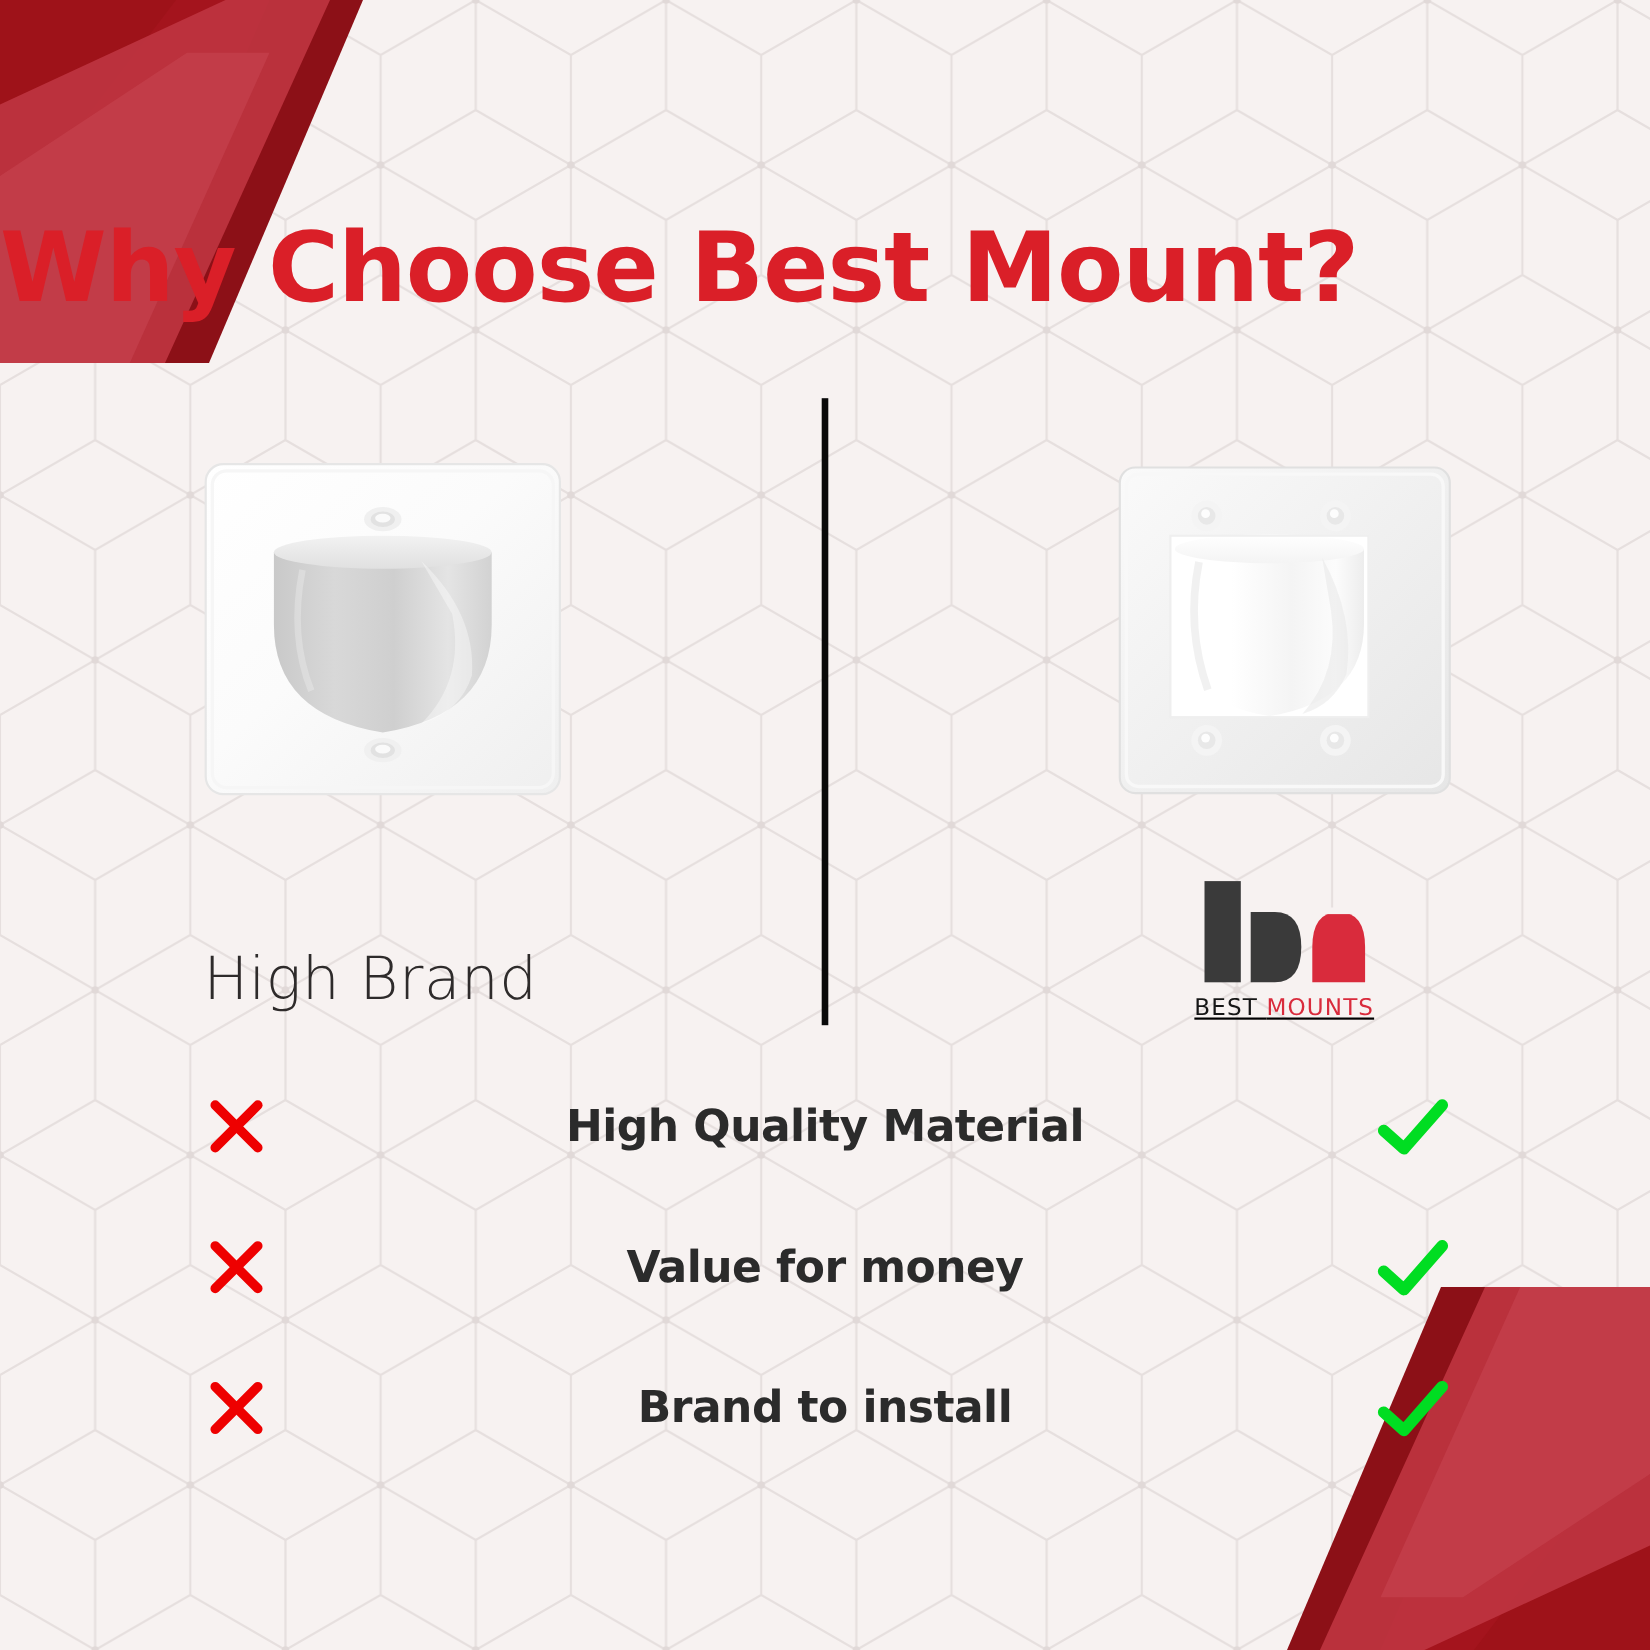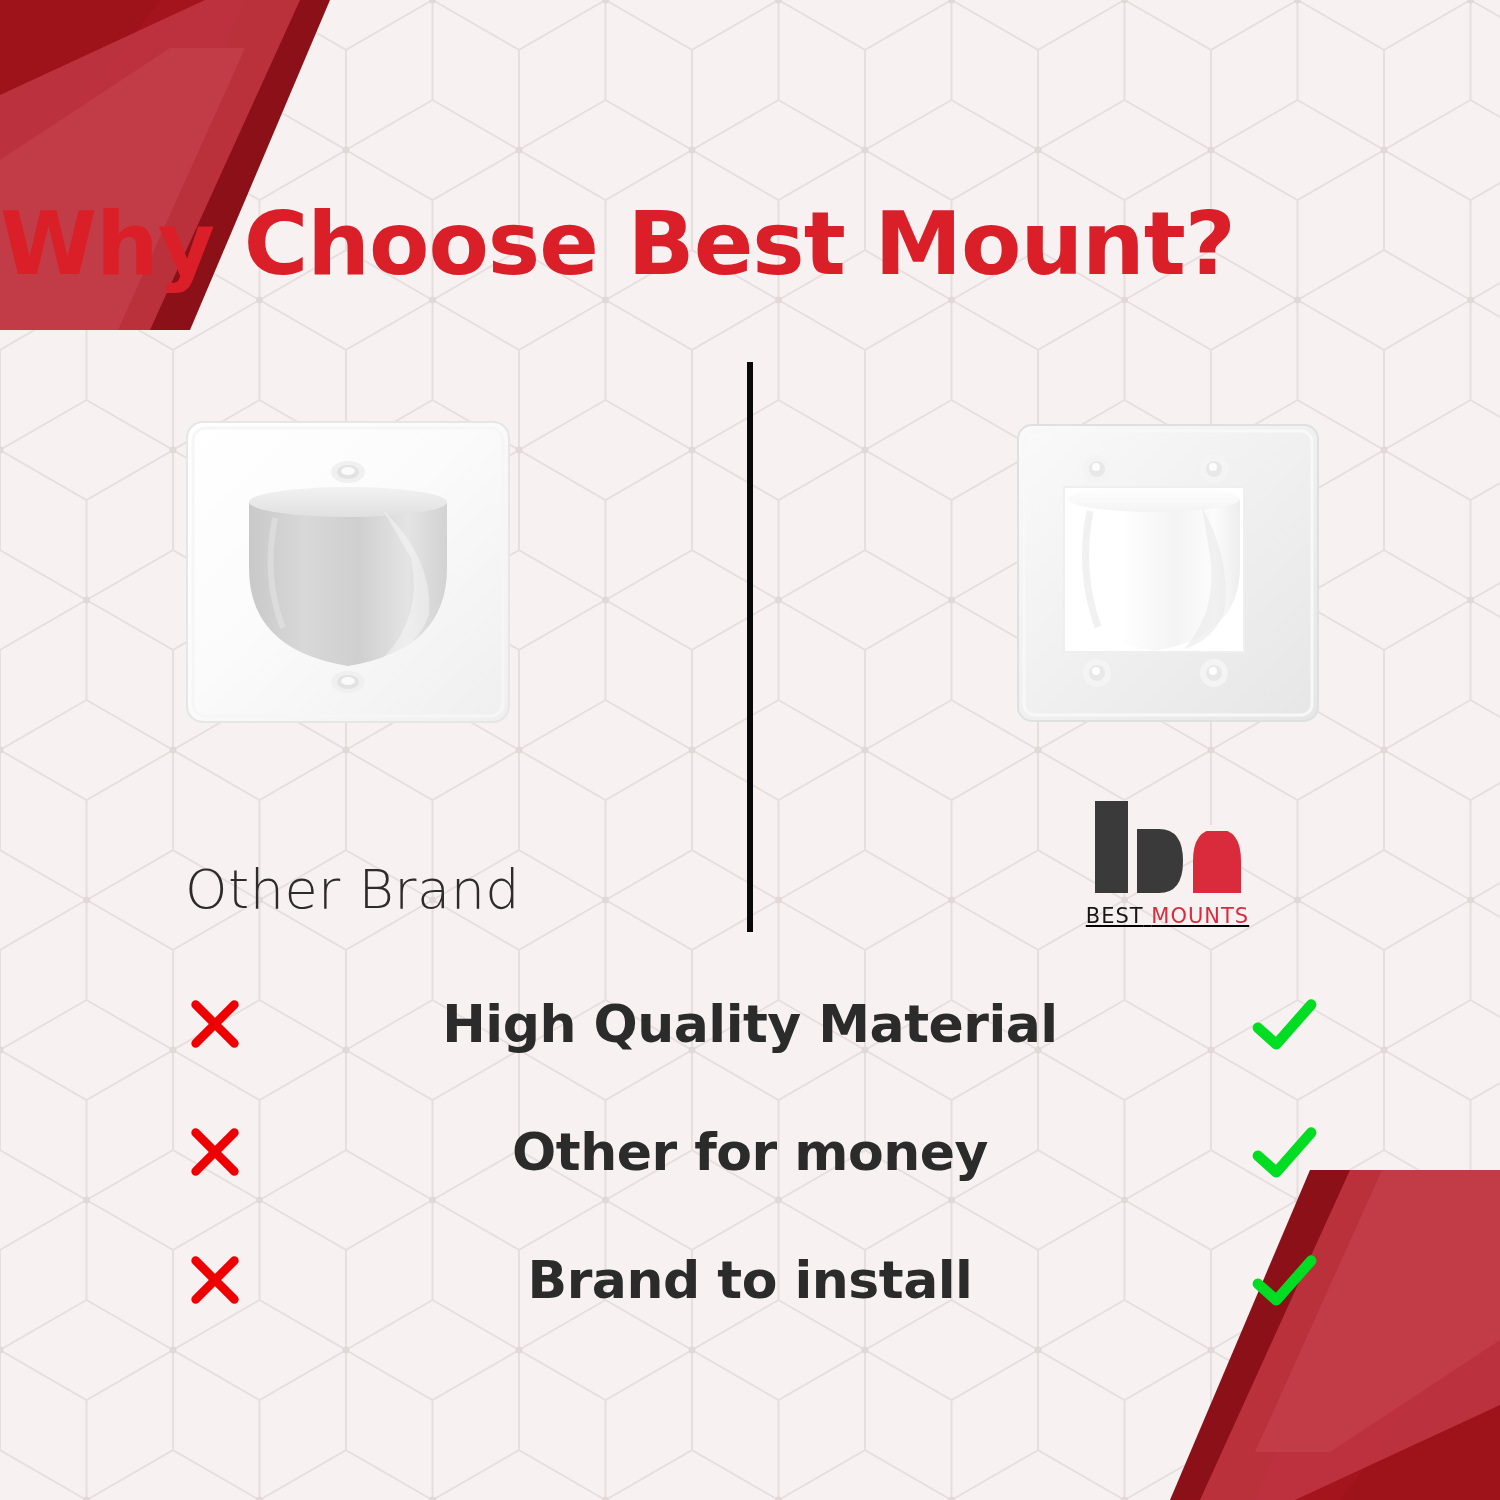--- a/index.html
+++ b/index.html
@@ -119,21 +119,21 @@
   }
   .col-mark-left {
     width: 430px;
     display: flex;
     justify-content: center;
     align-items: center;
   }
   .col-label {
     flex: 1;
     text-align: center;
-    font-size: 52px;
+    font-size: 40px;
     font-weight: 700;
     color: #2B2B2B;
     font-family: "DejaVu Sans", sans-serif;
     letter-spacing: -0.5px;
   }
   .col-mark-right {
     width: 430px;
     display: flex;
     justify-content: center;
     align-items: center;
@@ -272,21 +272,21 @@
       <circle cx="85" cy="258" r="14" fill="#F4F4F4"></circle>
       <circle cx="85" cy="258" r="8" fill="#E8E8E8"></circle>
       <circle cx="84" cy="256" r="4" fill="#FDFDFD"></circle>
 
       <circle cx="202" cy="258" r="14" fill="#F4F4F4"></circle>
       <circle cx="202" cy="258" r="8" fill="#E8E8E8"></circle>
       <circle cx="201" cy="256" r="4" fill="#FDFDFD"></circle>
     </g>
   </svg>
 
-  <div class="brand-label-left">Other Brand</div>
+  <div class="brand-label-left">High Brand</div>
 
   <div class="logo-wrap">
     <svg class="logo-mark" viewBox="0 0 165 105" width="165" height="105">
 
       <rect x="10" y="6" width="33" height="92" fill="#3A3A3A"></rect>
 
       <path d="M52 34 L74 34 Q98 34 98 66 Q98 98 74 98 L52 98 Z" fill="#3A3A3A"></path>
 
       <path d="M108 98 L108 66 Q108 34 132 34 Q156 34 156 66 L156 98 Z" fill="#D92B3C"></path>
       <rect x="108" y="30" width="48" height="6" fill="#F7F2F1"></rect>
@@ -317,21 +317,21 @@
 
     <div class="feature-row">
       <div class="col-mark-left">
         <svg class="mark-icon" viewBox="0 0 60 60" width="58" height="58">
           <g stroke="#EE0000" stroke-width="9" stroke-linecap="round">
             <line x1="10" y1="10" x2="50" y2="50"></line>
             <line x1="50" y1="10" x2="10" y2="50"></line>
           </g>
         </svg>
       </div>
-      <div class="col-label">Other for money</div>
+      <div class="col-label">Value for money</div>
       <div class="col-mark-right">
         <svg class="mark-icon" viewBox="0 0 72 60" width="70" height="58">
           <polyline points="8,34 27,51 63,10" fill="none" stroke="#00DD22" stroke-width="11" stroke-linecap="round" stroke-linejoin="round"></polyline>
         </svg>
       </div>
     </div>
 
     <div class="feature-row">
       <div class="col-mark-left">
         <svg class="mark-icon" viewBox="0 0 60 60" width="58" height="58">

